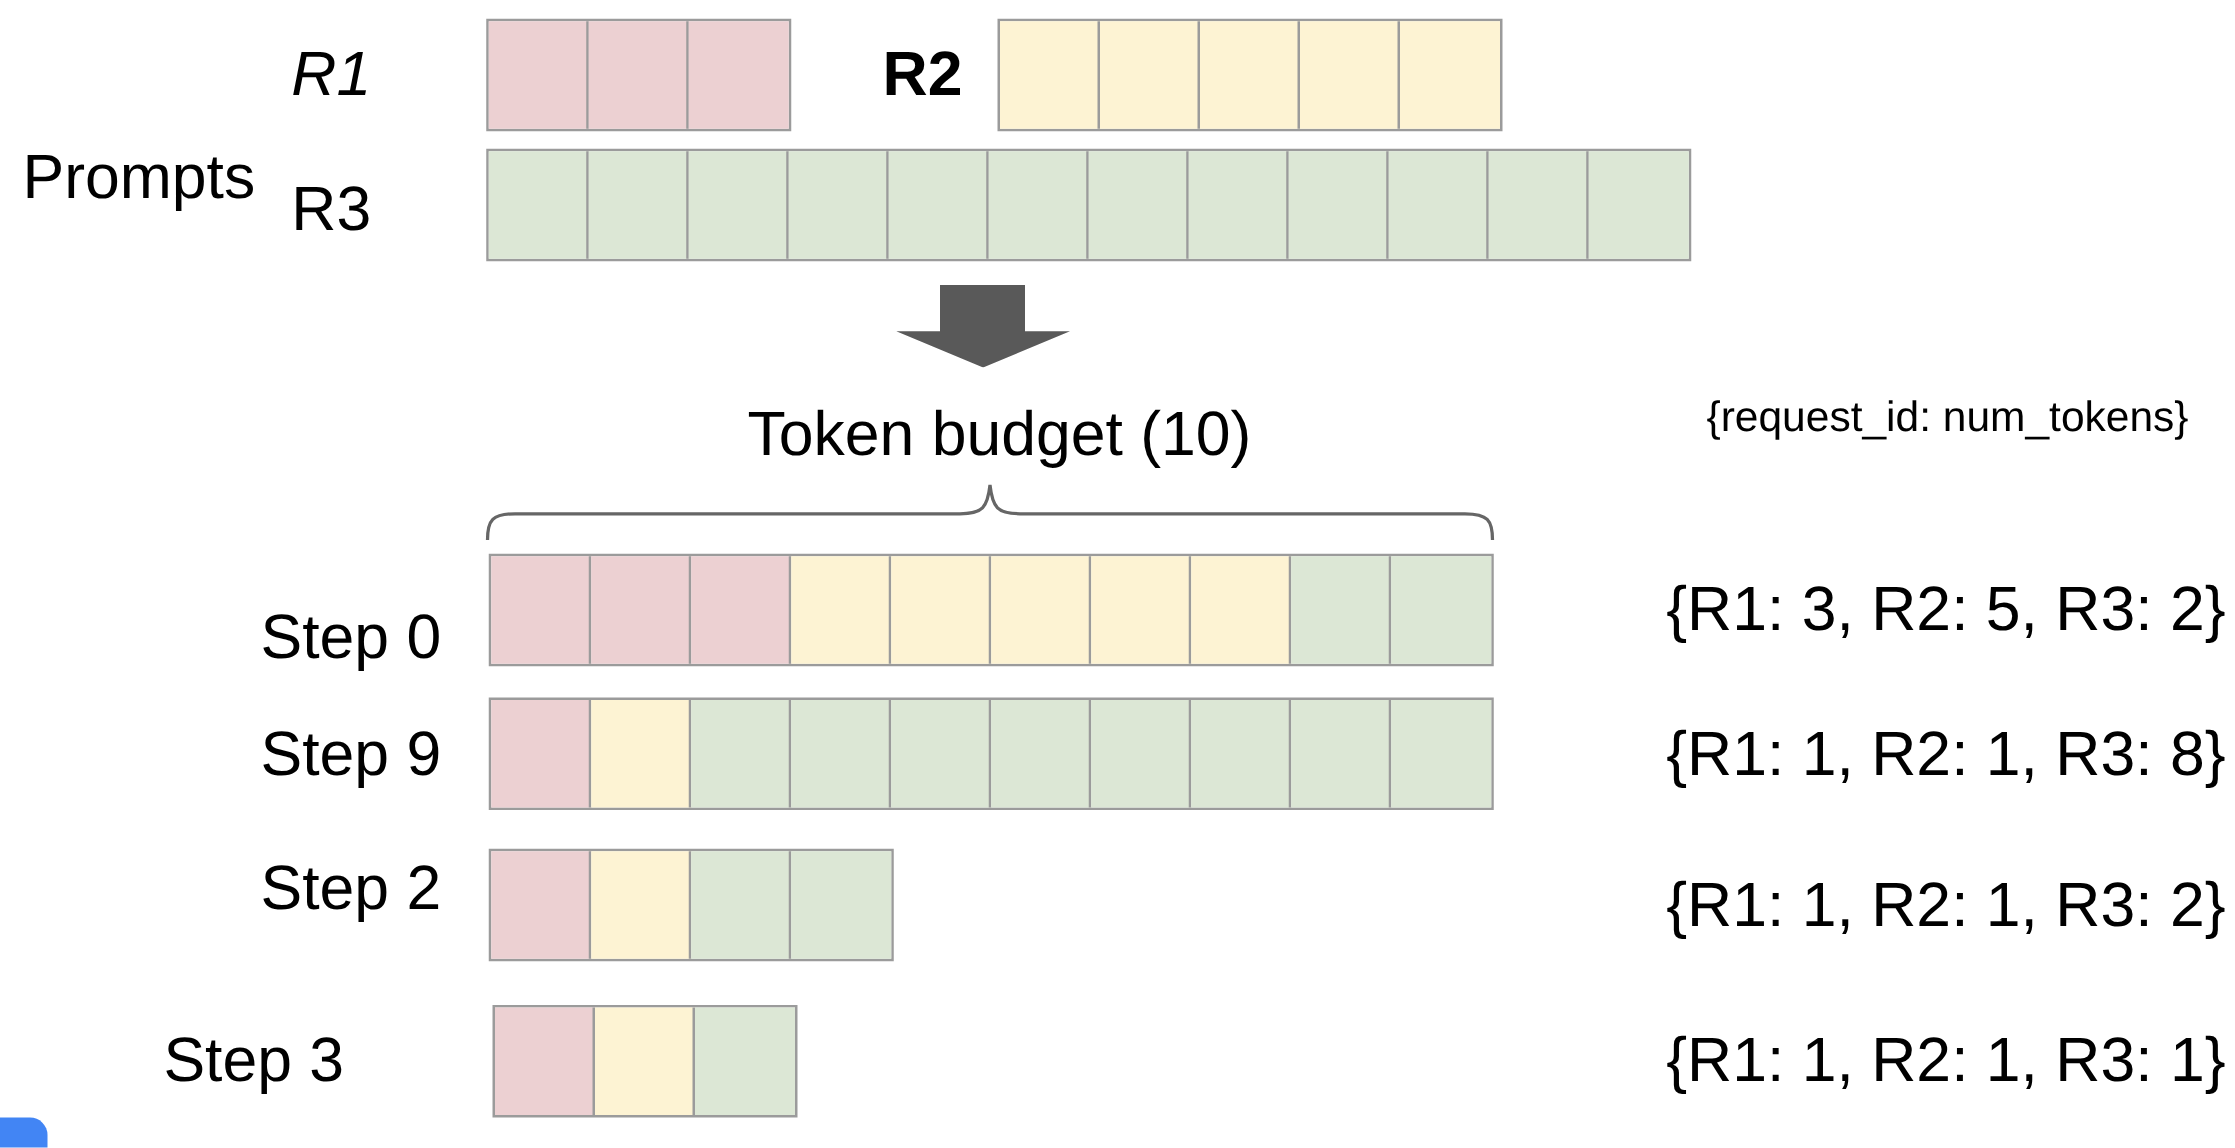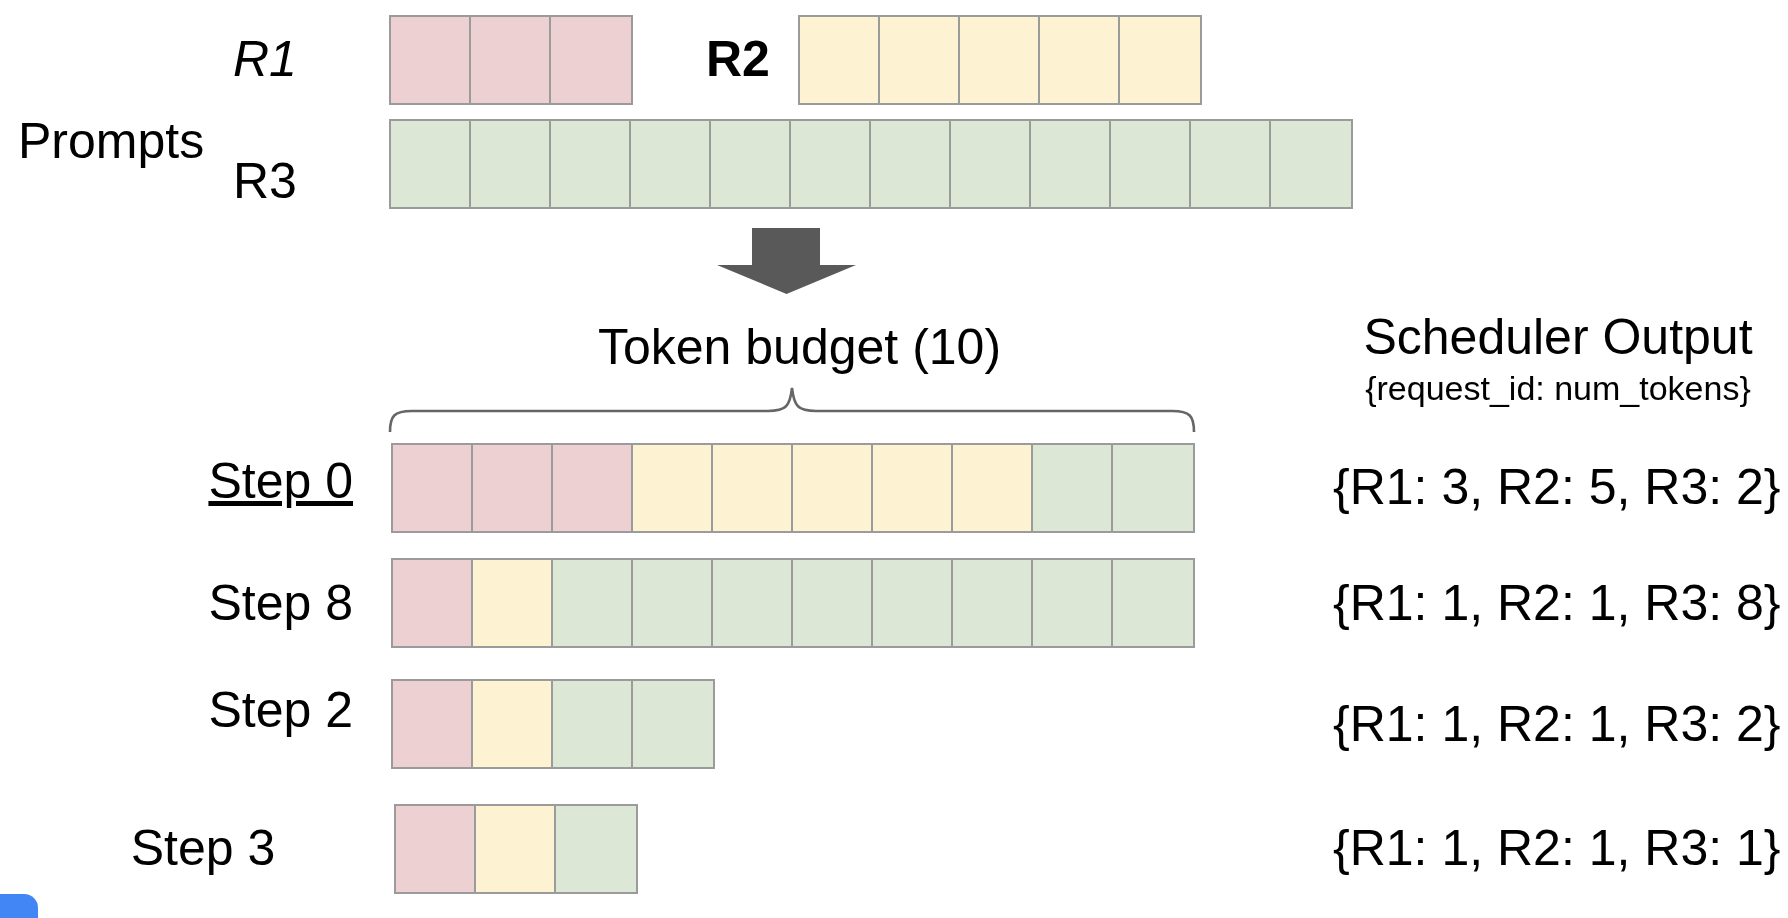--- a/index.html
+++ b/index.html
@@ -18,33 +18,33 @@
   .cell{
     box-sizing:border-box;width:80px;height:100%;
     border-right:2px solid #9b9b9b;flex:none;
   }
   .cell:last-child{border-right:none;}
 
   
   #prompts-label{left:18px;top:112px;}
   #r1-label{left:233px;top:30px;font-style:italic;}
   #r2-label{left:706px;top:30px;font-weight:bold;}
-  #r3-label{left:233px;top:152px;}
+  #r3-label{left:233px;top:138px;}
 
   #r1-row{left:389px;top:15px;}
   #r2-row{left:798px;top:15px;}
   #r3-row{left:389px;top:119px;}
 
   #down-arrow{left:717px;top:228px;width:139px;height:66px;}
 
   #token-budget-label{left:598px;top:318px;width:394px;text-align:center;}
   #budget-brace{left:388px;top:384px;}
 
   .step-label{right:1435px;width:300px;text-align:right;}
-  #step0-label{top:452px;text-decoration:underline;}
+  #step0-label{top:480px;}
   #step1-label{top:574px;}
   #step2-label{top:681px;}
   #step3-label{top:819px;text-align:center;}
 
   #step0-row{left:391px;top:443px;}
   #step1-row{left:391px;top:558px;}
   #step2-row{left:391px;top:679px;}
   #step3-row{left:394px;top:804px;}
 
   .out-line{left:1333px;}
@@ -103,40 +103,39 @@
 </div>
 
 <div class="abs lbl" id="token-budget-label">Token budget (10)</div>
 <div class="abs" id="budget-brace">
   <svg width="808" height="50" viewBox="0 0 808 50">
     <path d="M2 48 C2 32 6 27 24 27 L380 27 C398 27 402 22 404 4 C406 22 410 27 428 27 L784 27 C802 27 806 32 806 48" fill="none" stroke="#666666" stroke-width="2.6"></path>
   </svg>
 </div>
 
 <div class="abs" id="sched-header">
-  <div id="sched-title">Scheduler Output</div>
   <div id="sched-subtitle">{request_id: num_tokens}</div>
 </div>
 
 <div class="abs lbl step-label" id="step0-label">Step 0</div>
 <div class="row" id="step0-row">
     <div class="cell" style="background: rgb(236, 208, 210);"></div>
     <div class="cell" style="background: rgb(236, 208, 210);"></div>
     <div class="cell" style="background: rgb(236, 208, 210);"></div>
     <div class="cell" style="background: rgb(253, 243, 211);"></div>
     <div class="cell" style="background: rgb(253, 243, 211);"></div>
     <div class="cell" style="background: rgb(253, 243, 211);"></div>
     <div class="cell" style="background: rgb(253, 243, 211);"></div>
     <div class="cell" style="background: rgb(253, 243, 211);"></div>
     <div class="cell" style="background: rgb(220, 231, 213);"></div>
     <div class="cell" style="background: rgb(220, 231, 213);"></div>
   </div>
 <div class="abs lbl out-line" id="out0">{R1: 3, R2: 5, R3: 2}</div>
 
-<div class="abs lbl step-label" id="step1-label">Step 8</div>
+<div class="abs lbl step-label" id="step1-label">Step 9</div>
 <div class="row" id="step1-row">
     <div class="cell" style="background: rgb(236, 208, 210);"></div>
     <div class="cell" style="background: rgb(253, 243, 211);"></div>
     <div class="cell" style="background: rgb(220, 231, 213);"></div>
     <div class="cell" style="background: rgb(220, 231, 213);"></div>
     <div class="cell" style="background: rgb(220, 231, 213);"></div>
     <div class="cell" style="background: rgb(220, 231, 213);"></div>
     <div class="cell" style="background: rgb(220, 231, 213);"></div>
     <div class="cell" style="background: rgb(220, 231, 213);"></div>
     <div class="cell" style="background: rgb(220, 231, 213);"></div>

